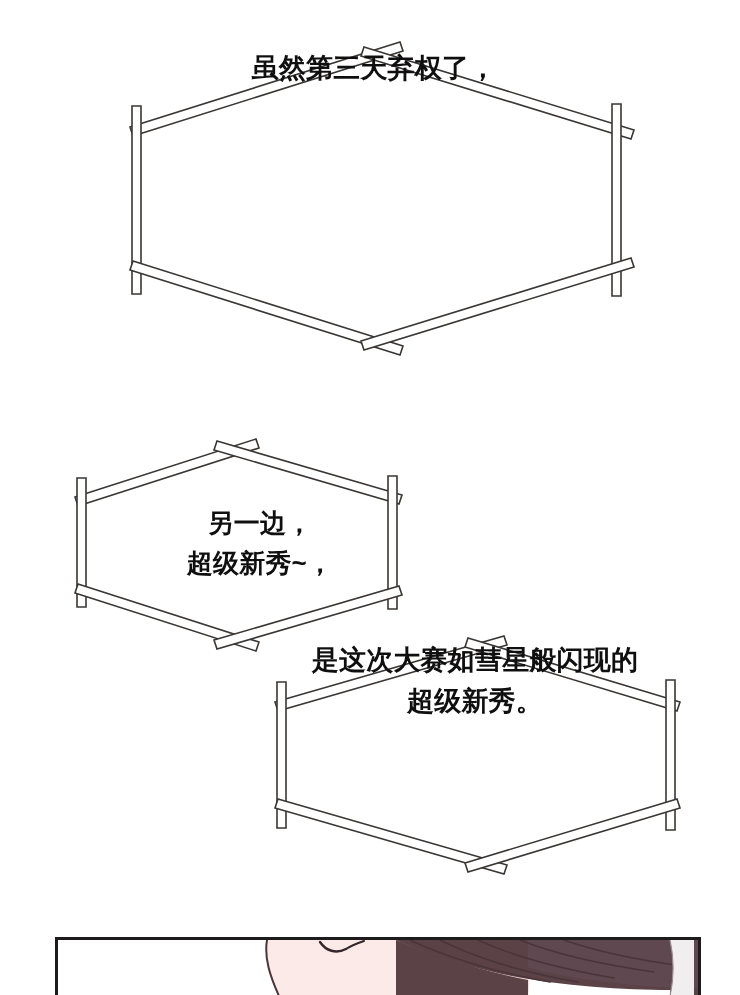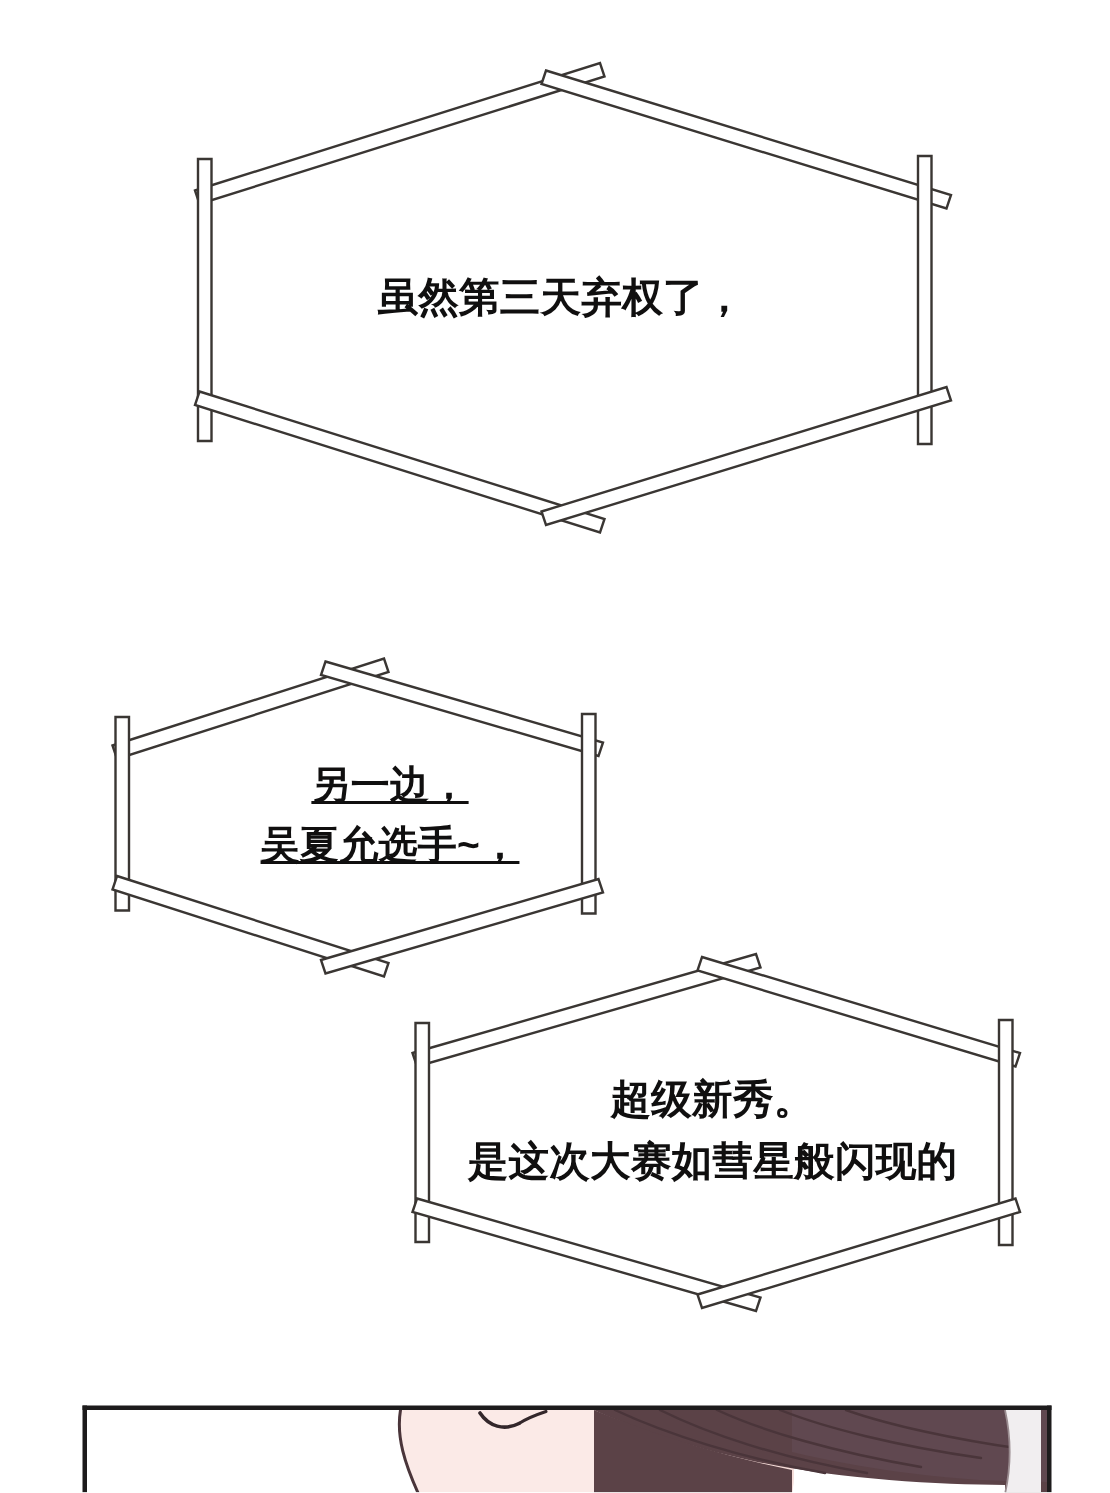--- a/index.html
+++ b/index.html
@@ -29,21 +29,20 @@
   }
   .bubble-text {
     position: absolute;
     left: 0;
     top: 0;
     width: 100%;
     height: 100%;
     display: flex;
     flex-direction: column;
     align-items: center;
-    justify-content: center;
     color: #100f0f;
     font-weight: bold;
     letter-spacing: 0.2px;
     white-space: pre;
     pointer-events: none;
   }
   .bubble-line {
     display: block;
     text-align: center;
   }
@@ -53,21 +52,20 @@
   #bubble-1 .bubble-text { font-size: 27px; line-height: 41px; }
 
   
   #bubble-2 { left: 60px; top: 443px; width: 352px; height: 200px; }
   #bubble-2 .bubble-text {
     font-size: 26px;
     line-height: 40px;
     justify-content: center;
     padding-left: 48px;
     box-sizing: border-box;
-    text-decoration: underline;
   }
 
   
   #bubble-3 { left: 258px; top: 640px; width: 434px; height: 228px; }
   #bubble-3 .bubble-text { font-size: 27px; line-height: 41px; }
 
   
   #bottom-panel {
     position: absolute;
     left: 55px;
@@ -118,39 +116,39 @@
         <polygon points="15,54 196,-4 199,5 18,63"></polygon>
         <polygon points="157,-2 342,52 339,61 154,7"></polygon>
         <polygon points="17,35 26,35 26,164 17,164"></polygon>
         <polygon points="328,33 337,33 337,166 328,166"></polygon>
         <polygon points="18,141 199,199 196,208 15,150"></polygon>
         <polygon points="154,197 339,143 342,152 157,206"></polygon>
       </g>
     </svg>
     <div class="bubble-text">
       <span class="bubble-line">另一边，</span>
-      <span class="bubble-line">吴夏允选手~，</span>
+      <span class="bubble-line">超级新秀~，</span>
     </div>
   </div>
 
   <div class="bubble" id="bubble-3">
     <svg width="434" height="228" viewBox="0 0 434 228" aria-hidden="true">
       <polygon points="16,52 228,6 420,56 420,172 228,222 16,176" fill="#ffffff" stroke="none"></polygon>
       <g fill="#ffffff" stroke="#3a3633" stroke-width="1.6" stroke-linejoin="miter">
         <polygon points="17,62 246,-4 249,5 20,71"></polygon>
         <polygon points="210,-2 422,62 419,71 207,7"></polygon>
         <polygon points="19,42 28,42 28,188 19,188"></polygon>
         <polygon points="408,40 417,40 417,190 408,190"></polygon>
         <polygon points="20,159 249,225 246,234 17,168"></polygon>
         <polygon points="207,223 419,159 422,168 210,232"></polygon>
       </g>
     </svg>
     <div class="bubble-text">
+      <span class="bubble-line">是这次大赛如彗星般闪现的</span>
       <span class="bubble-line">超级新秀。</span>
-      <span class="bubble-line">是这次大赛如彗星般闪现的</span>
     </div>
   </div>
 
   <div id="bottom-panel">
     <svg width="640" height="56" viewBox="0 0 640 56" preserveAspectRatio="none">
       <rect x="0" y="0" width="640" height="56" fill="#ffffff"></rect>
 
       <path d="M 208 0 C 206 18, 212 36, 222 56 L 470 56 C 474 34, 468 14, 460 0 Z" fill="#fbeae7"></path>
       <path d="M 430 0 C 436 16, 436 36, 430 56 L 470 56 C 474 34, 468 14, 460 0 Z" fill="#f5dcd8"></path>
 

